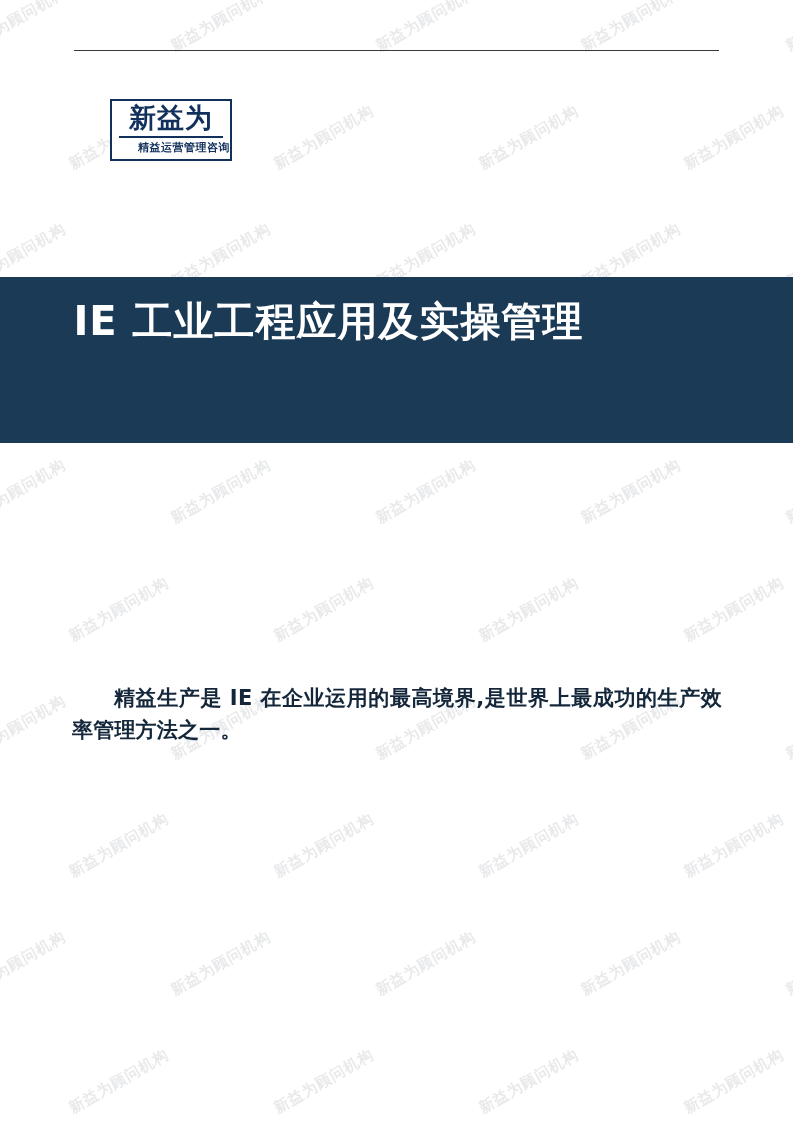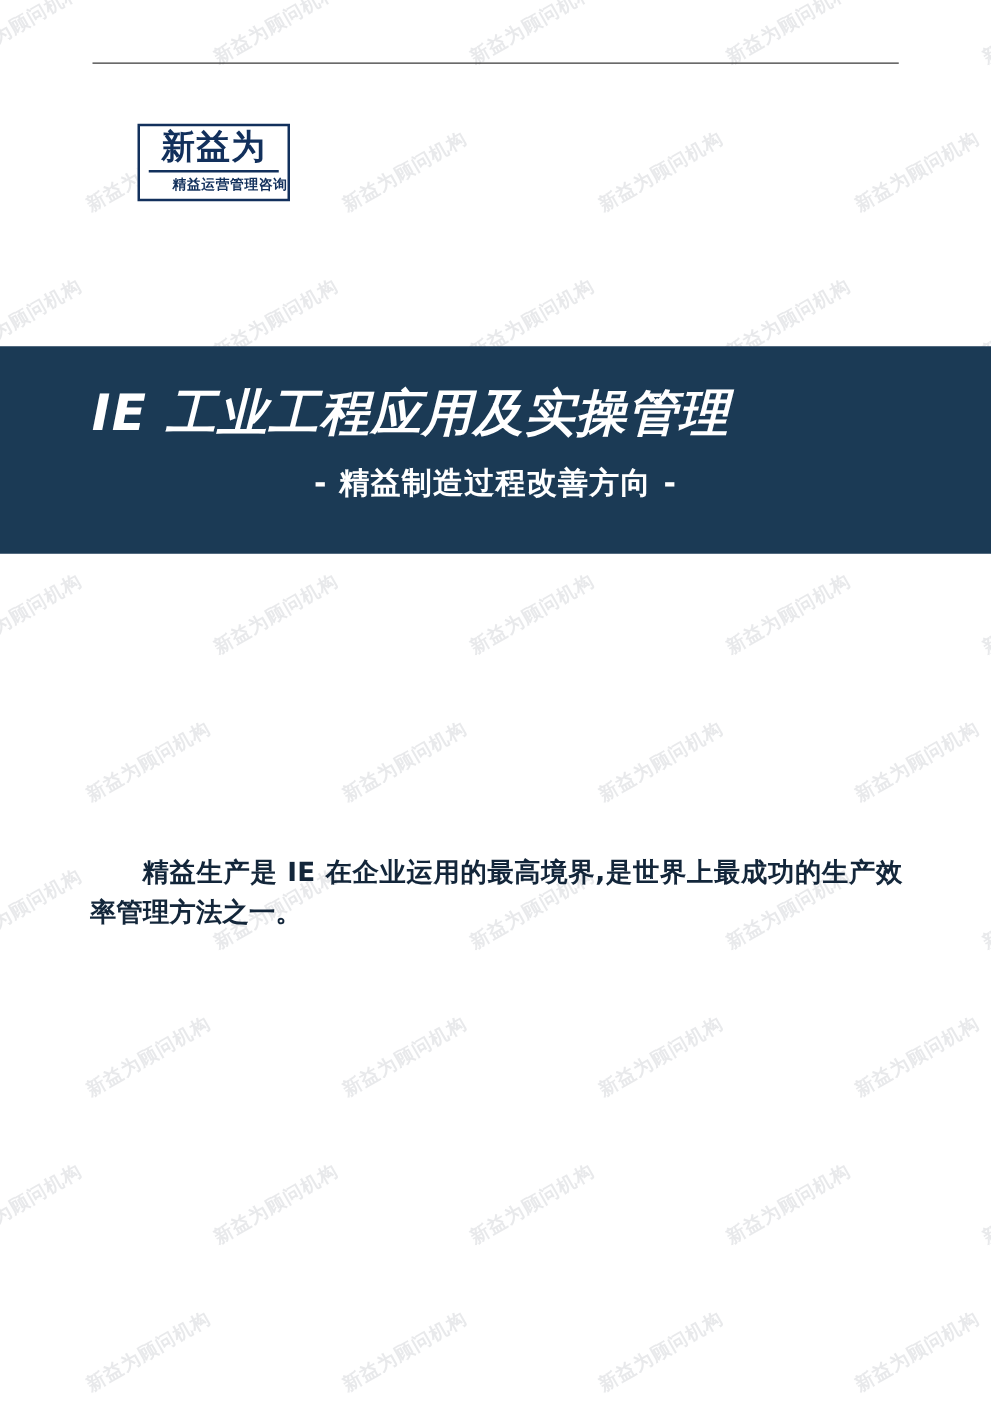--- a/index.html
+++ b/index.html
@@ -108,30 +108,29 @@
     left: 0;
     top: 277px;
     width: 793px;
     height: 166px;
     background: #1b3a55;
     z-index: 9;
   }
   .banner-title {
     position: absolute;
     left: 0;
-    top: 28px;
+    top: 18px;
     width: 657px;
     text-align: center;
     color: #ffffff;
     font-family: "DejaVu Sans", sans-serif;
     font-weight: 700;
     font-size: 40px;
     line-height: 52px;
     letter-spacing: 1px;
-    font-style: italic;
   }
   .banner-sub {
     position: absolute;
     left: 0;
     top: 92px;
     width: 793px;
     text-align: center;
     color: #ffffff;
     font-family: "DejaVu Sans", sans-serif;
     font-weight: 700;
@@ -184,21 +183,20 @@
   <div class="top-rule"></div>
 
   <div class="logo-box">
     <div class="logo-main">新益为</div>
     <div class="logo-underline"></div>
     <div class="logo-sub">精益运营管理咨询</div>
   </div>
 
   <div class="banner">
     <div class="banner-title">IE 工业工程应用及实操管理</div>
-    <div class="banner-sub">- 精益制造过程改善方向 -</div>
   </div>
 
 
   <div class="body-text">
     <p>精益生产是 IE 在企业运用的最高境界,是世界上最成功的生产效率管理方法之一。</p>
   </div>
 
   <div class="watermark-layer">
       <div class="wm" style="left: -40px; top: 10px;">新益为顾问机构</div>
       <div class="wm" style="left: 165px; top: 10px;">新益为顾问机构</div>

